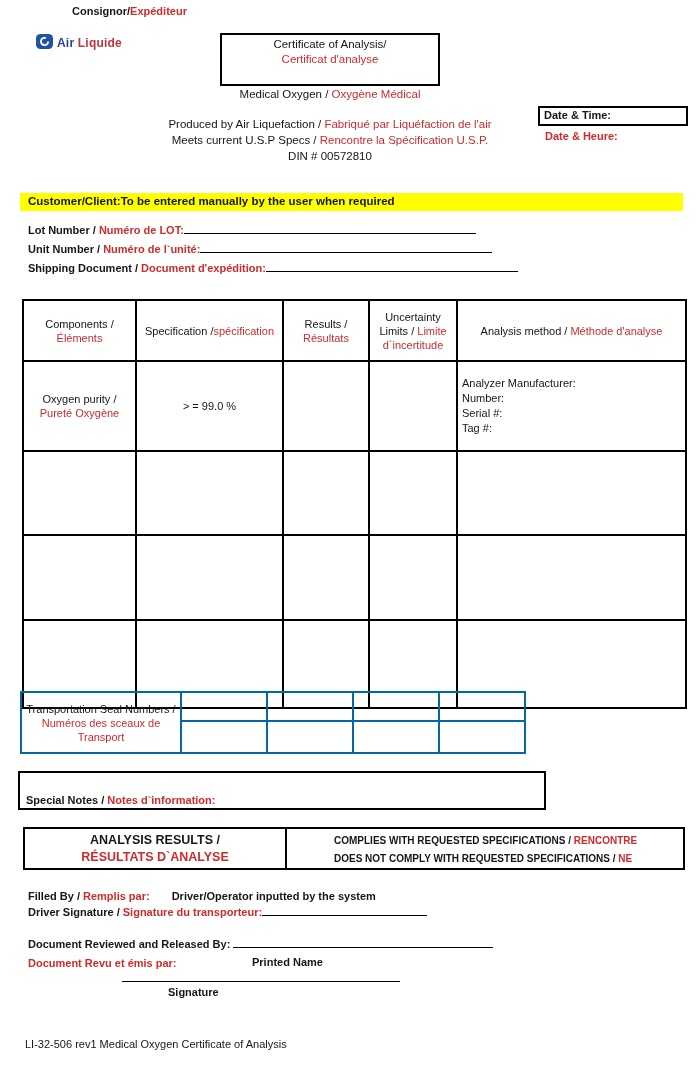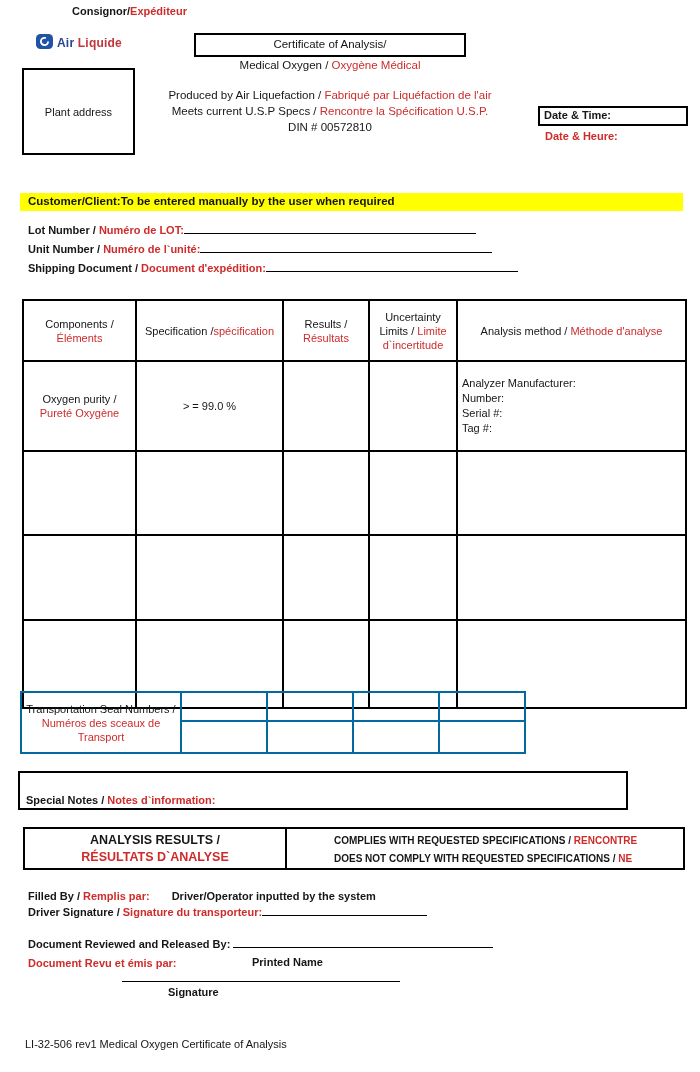--- a/index.html
+++ b/index.html
@@ -16,21 +16,21 @@
 
   .logo { left:36px; top:34px; display:flex; align-items:center; gap:4px; }
   .logo-text { font-weight:700; font-size:12px; letter-spacing:.2px; }
   .logo-air { color:#28458e; }
   .logo-liquide { color:#c4343c; }
 
   .plant-box { left:22px; top:68px; width:113px; height:87px; border:2px solid #000;
     display:flex; align-items:center; justify-content:center; }
 
   .title-col { left:115px; top:33px; width:430px; text-align:center; font-size:11.5px; line-height:16px; }
-  .title-box { width:272px; margin:0 auto; border:2px solid #000; padding:2px 0 3px; line-height:15px; }
+  .title-box { width:220px; margin:0 auto; border:2px solid #000; padding:2px 0 17px; line-height:15px; }
   .gap14 { height:14px; }
   .mt4 { margin-top:4px; }
 
   .dt-box { left:538px; top:106px; width:150px; height:20px; border:2px solid #000;
     font-weight:700; padding:1px 0 0 4px; }
   .dt-fr { left:545px; top:130px; font-weight:700; }
 
   .banner { left:20px; top:193px; width:663px; height:18px; background:var(--yellow);
     font-weight:700; font-size:11.5px; padding:2px 0 0 8px; }
 
@@ -47,21 +47,21 @@
   .analysis-table tr.r2 { height:84px; }
   .analysis-table tr.r3 { height:85px; }
   .analysis-table tr.r4 { height:88px; }
   .analysis-table td.method { text-align:left; vertical-align:top; padding:14px 4px; line-height:15px; }
 
   .seal-table { left:20px; top:691px; width:504px; }
   .seal-table td { border:2px solid #0369a1; padding:0 2px; text-align:center; vertical-align:middle; line-height:14px; }
   .seal-table tr.sr1 { height:29px; }
   .seal-table tr.sr2 { height:32px; }
 
-  .notes-box { left:18px; top:771px; width:610px; height:39px; border:2px solid #000;
+  .notes-box { left:18px; top:771px; width:528px; height:39px; border:2px solid #000;
     display:flex; align-items:flex-end; padding:17px 6px 2px; font-weight:700; }
 
   .results-box { left:23px; top:827px; width:662px; height:43px; border:2px solid #000; display:flex; }
   .results-left { width:262px; flex:none; border-right:2px solid #000; display:flex; flex-direction:column;
     justify-content:center; align-items:center; font-weight:700; font-size:12.5px; line-height:17px; }
   .results-right { flex:1; overflow:hidden; white-space:nowrap; font-weight:700; font-size:10px;
     line-height:18px; padding:3px 0 0 5px;margin-left:42px; }
 
   .sig-line { left:28px; font-weight:700; line-height:14px; }
   .val { margin-left:22px; }
@@ -86,27 +86,25 @@
         <rect x="0" y="0" width="17" height="15" rx="4.5" fill="#2053a4"></rect>
         <circle cx="8.5" cy="7.5" r="3.6" fill="none" stroke="#ffffff" stroke-width="1.9" stroke-dasharray="18 5"></circle>
       </svg>
     </span>
     <span class="logo-text">
       <span class="logo-air">Air</span>
       <span class="logo-liquide">Liquide</span>
     </span>
   </div>
 
-  <div class="abs plant-box">
-    <span>Plant address</span>
-  </div>
 
   <div class="abs title-col">
     <div class="title-box">
       <div>Certificate of Analysis/</div>
+      <div class="red">Certificat d'analyse</div>
     </div>
     <div>
       <span>Medical Oxygen / </span><span class="red">Oxygène Médical</span>
     </div>
     <div class="gap14"></div>
     <div>
       <span>Produced by Air Liquefaction / </span><span class="red">Fabriqué par Liquéfaction de l'air</span>
     </div>
     <div>
       <span>Meets current U.S.P Specs / </span><span class="red">Rencontre la Spécification U.S.P.</span>

